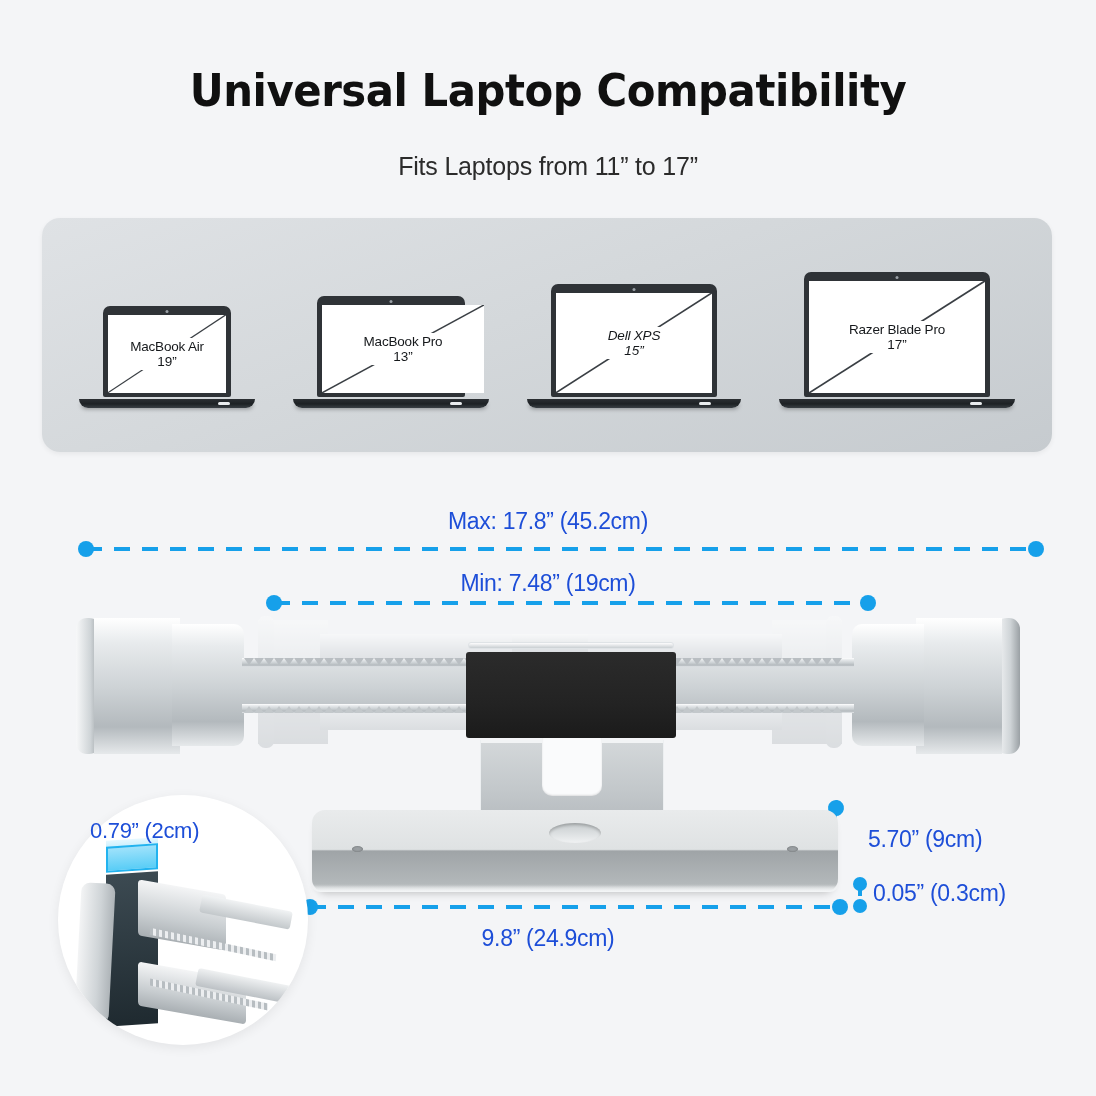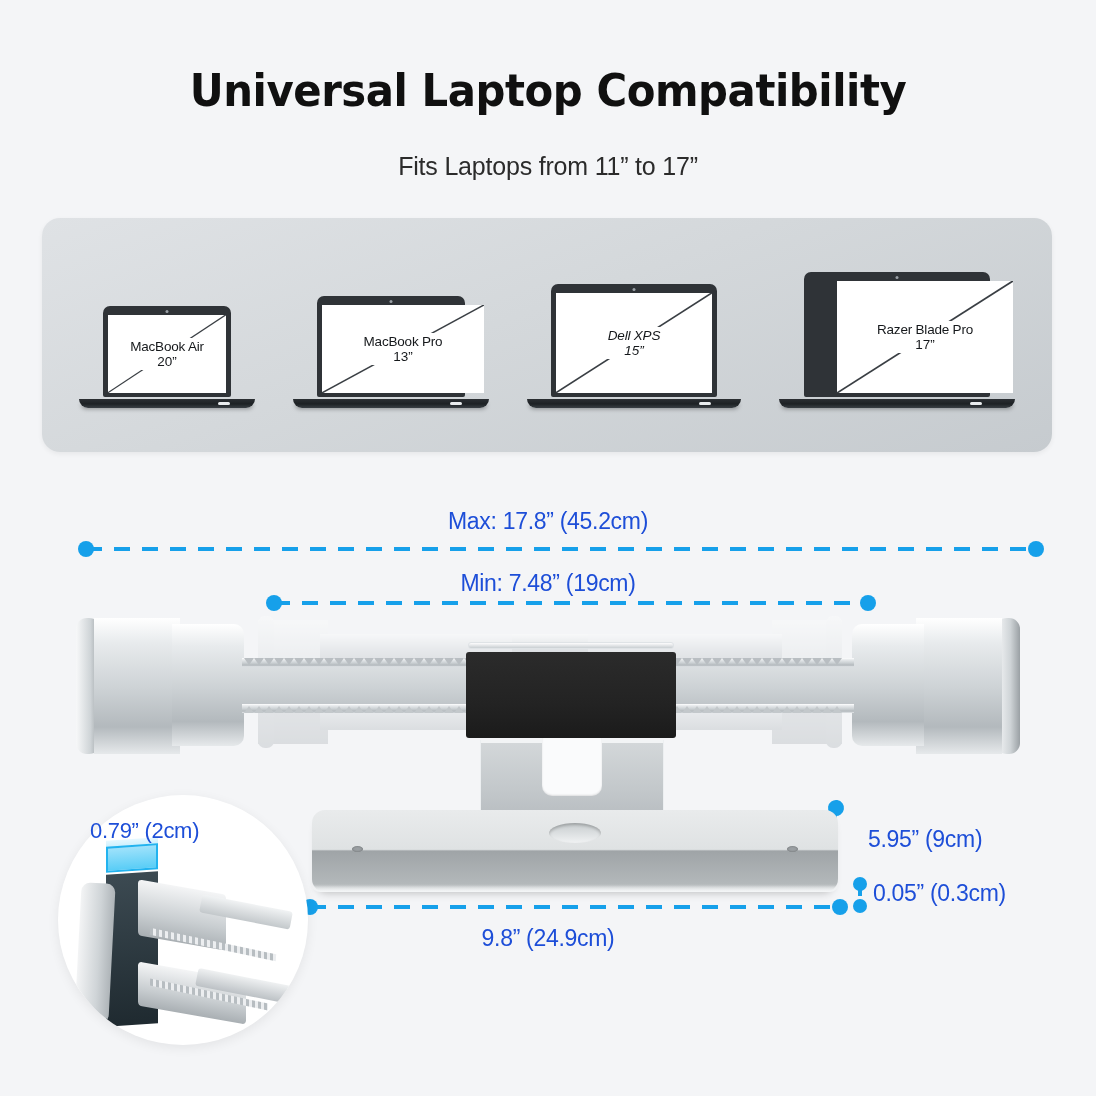--- a/index.html
+++ b/index.html
@@ -244,21 +244,21 @@
 
       <div class="laptop">
         <div class="lid" style="width:128px;">
           <span class="cam"></span>
           <div class="screen" style="width:118px;height:78px;">
             <svg class="diag" viewBox="0 0 100 100" preserveAspectRatio="none">
                 <line x1="8" y1="92" x2="92" y2="8"></line>
               </svg>
             <span class="scr-txt">
               <span class="nm">MacBook Air</span>
-              <span class="sz">20”</span>
+              <span class="sz">19”</span>
             </span>
           </div>
         </div>
         <div class="deck" style="width:176px;"></div>
       </div>
 
       <div class="laptop">
         <div class="lid" style="width:148px;">
           <span class="cam"></span>
           <div class="screen" style="width:162px;height:88px;">
@@ -286,40 +286,40 @@
               <span class="sz">15”</span>
             </span>
           </div>
         </div>
         <div class="deck" style="width:214px;"></div>
       </div>
 
       <div class="laptop">
         <div class="lid" style="width:186px;">
           <span class="cam"></span>
-          <div class="screen" style="width:176px;height:112px;margin-left:28px;">
+          <div class="screen" style="width:176px;height:112px;">
             <svg class="diag" viewBox="0 0 100 100" preserveAspectRatio="none">
                 <line x1="8" y1="92" x2="92" y2="8"></line>
               </svg>
             <span class="scr-txt">
               <span class="nm">Razer Blade Pro</span>
               <span class="sz">17”</span>
             </span>
           </div>
         </div>
         <div class="deck" style="width:236px;"></div>
       </div>
 
     </div>
   </div>
 
   <div class="dim-label dim-max">Max: 17.8” (45.2cm)</div>
   <div class="dim-label dim-min">Min: 7.48” (19cm)</div>
   <div class="dim-label dim-width">9.8” (24.9cm)</div>
-  <div class="dim-label dim-h1">5.95” (9cm)</div>
+  <div class="dim-label dim-h1">5.70” (9cm)</div>
   <div class="dim-label dim-h2">0.05” (0.3cm)</div>
 
   <div class="mline m-max">
     <span class="dash"></span>
     <span class="dot d-l"></span>
     <span class="dot d-r"></span>
   </div>
 
   <div class="mline m-min">
     <span class="dash"></span>

